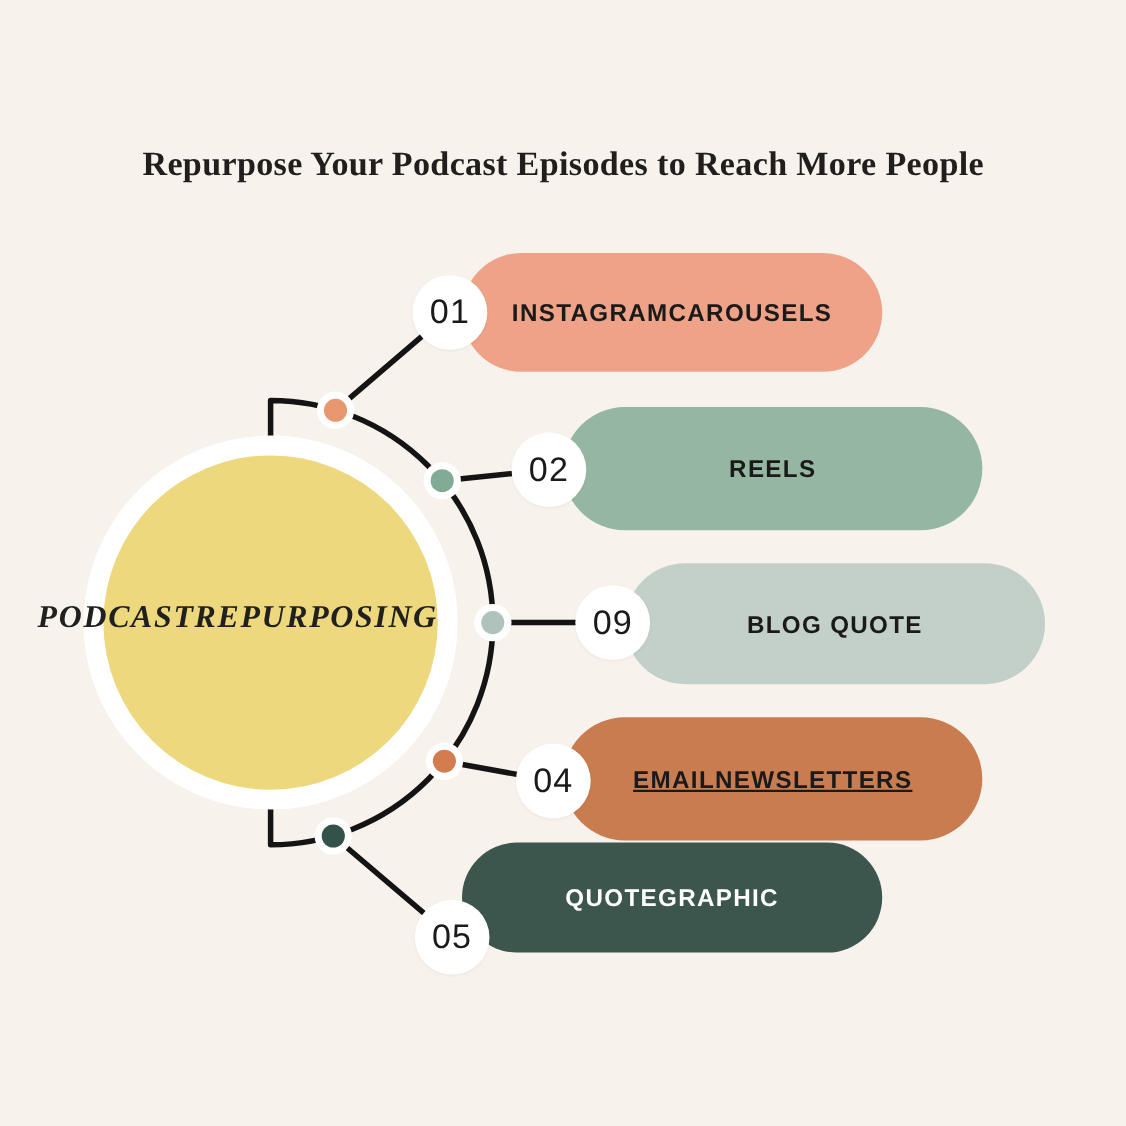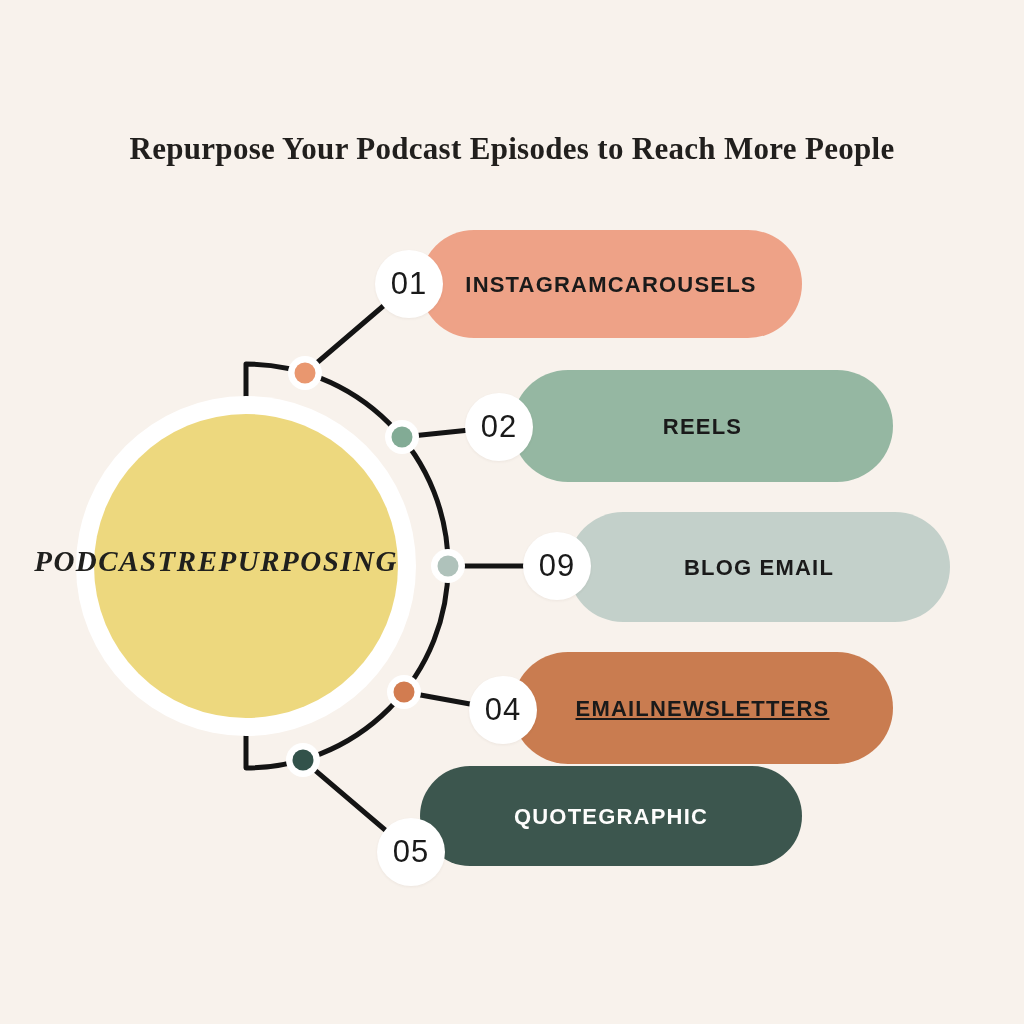--- a/index.html
+++ b/index.html
@@ -112,21 +112,21 @@
 
   <div class="pill pill-1" style="background: rgb(238, 162, 135); color: rgb(26, 26, 26);">
     <span class="pill-line">INSTAGRAM</span>
     <span class="pill-line pill-line2">CAROUSELS</span>
   </div>
   <div class="pill pill-2" style="background: rgb(149, 183, 162); color: rgb(26, 26, 26);">
     <span class="pill-line">REELS</span>
 
   </div>
   <div class="pill pill-3" style="background: rgb(195, 208, 202); color: rgb(26, 26, 26);">
-    <span class="pill-line">BLOG EMAIL</span>
+    <span class="pill-line">BLOG QUOTE</span>
 
   </div>
   <div class="pill pill-4" style="background: rgb(201, 124, 80); color: rgb(26, 26, 26); text-decoration: underline;">
     <span class="pill-line">EMAIL</span>
     <span class="pill-line pill-line2">NEWSLETTERS</span>
   </div>
   <div class="pill pill-5" style="background: rgb(60, 86, 78); color: rgb(253, 253, 252);">
     <span class="pill-line">QUOTE</span>
     <span class="pill-line pill-line2">GRAPHIC</span>
   </div>

